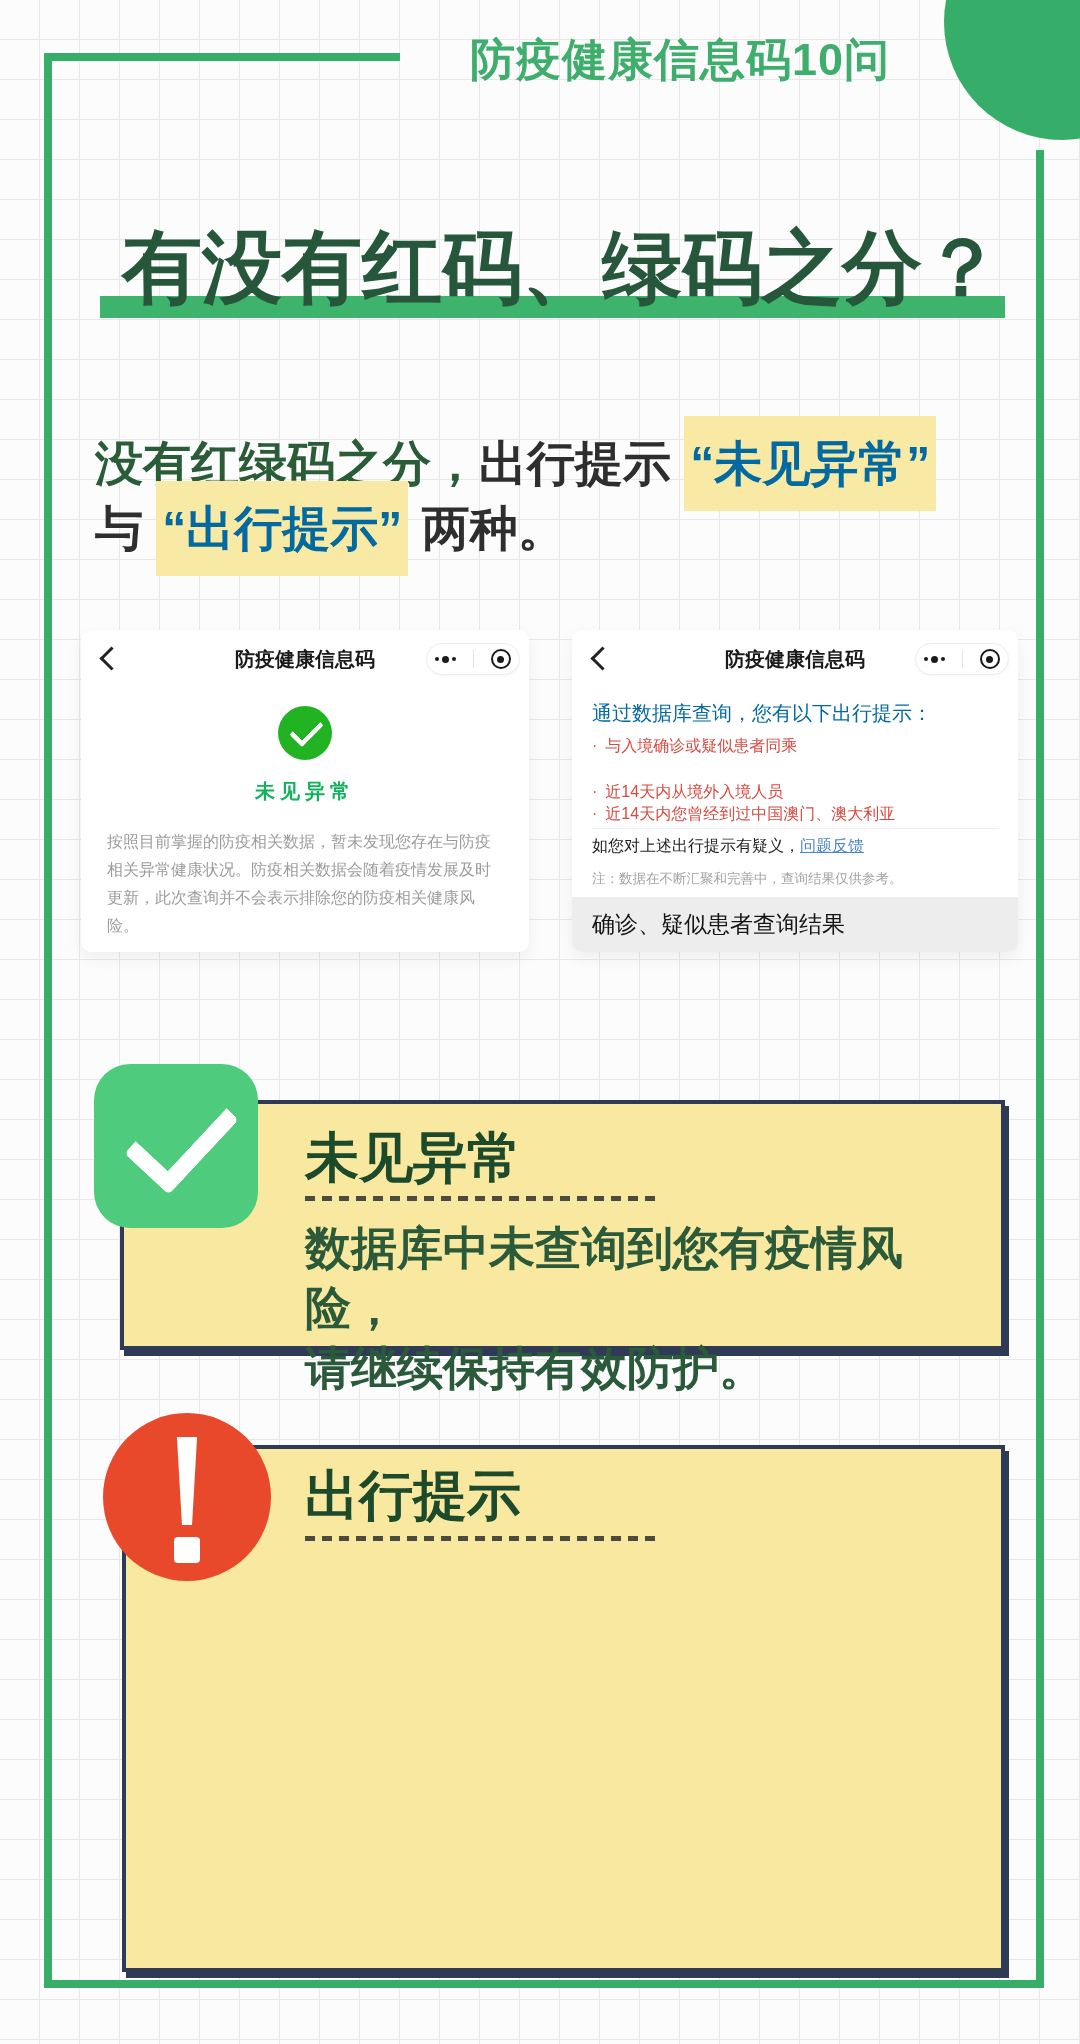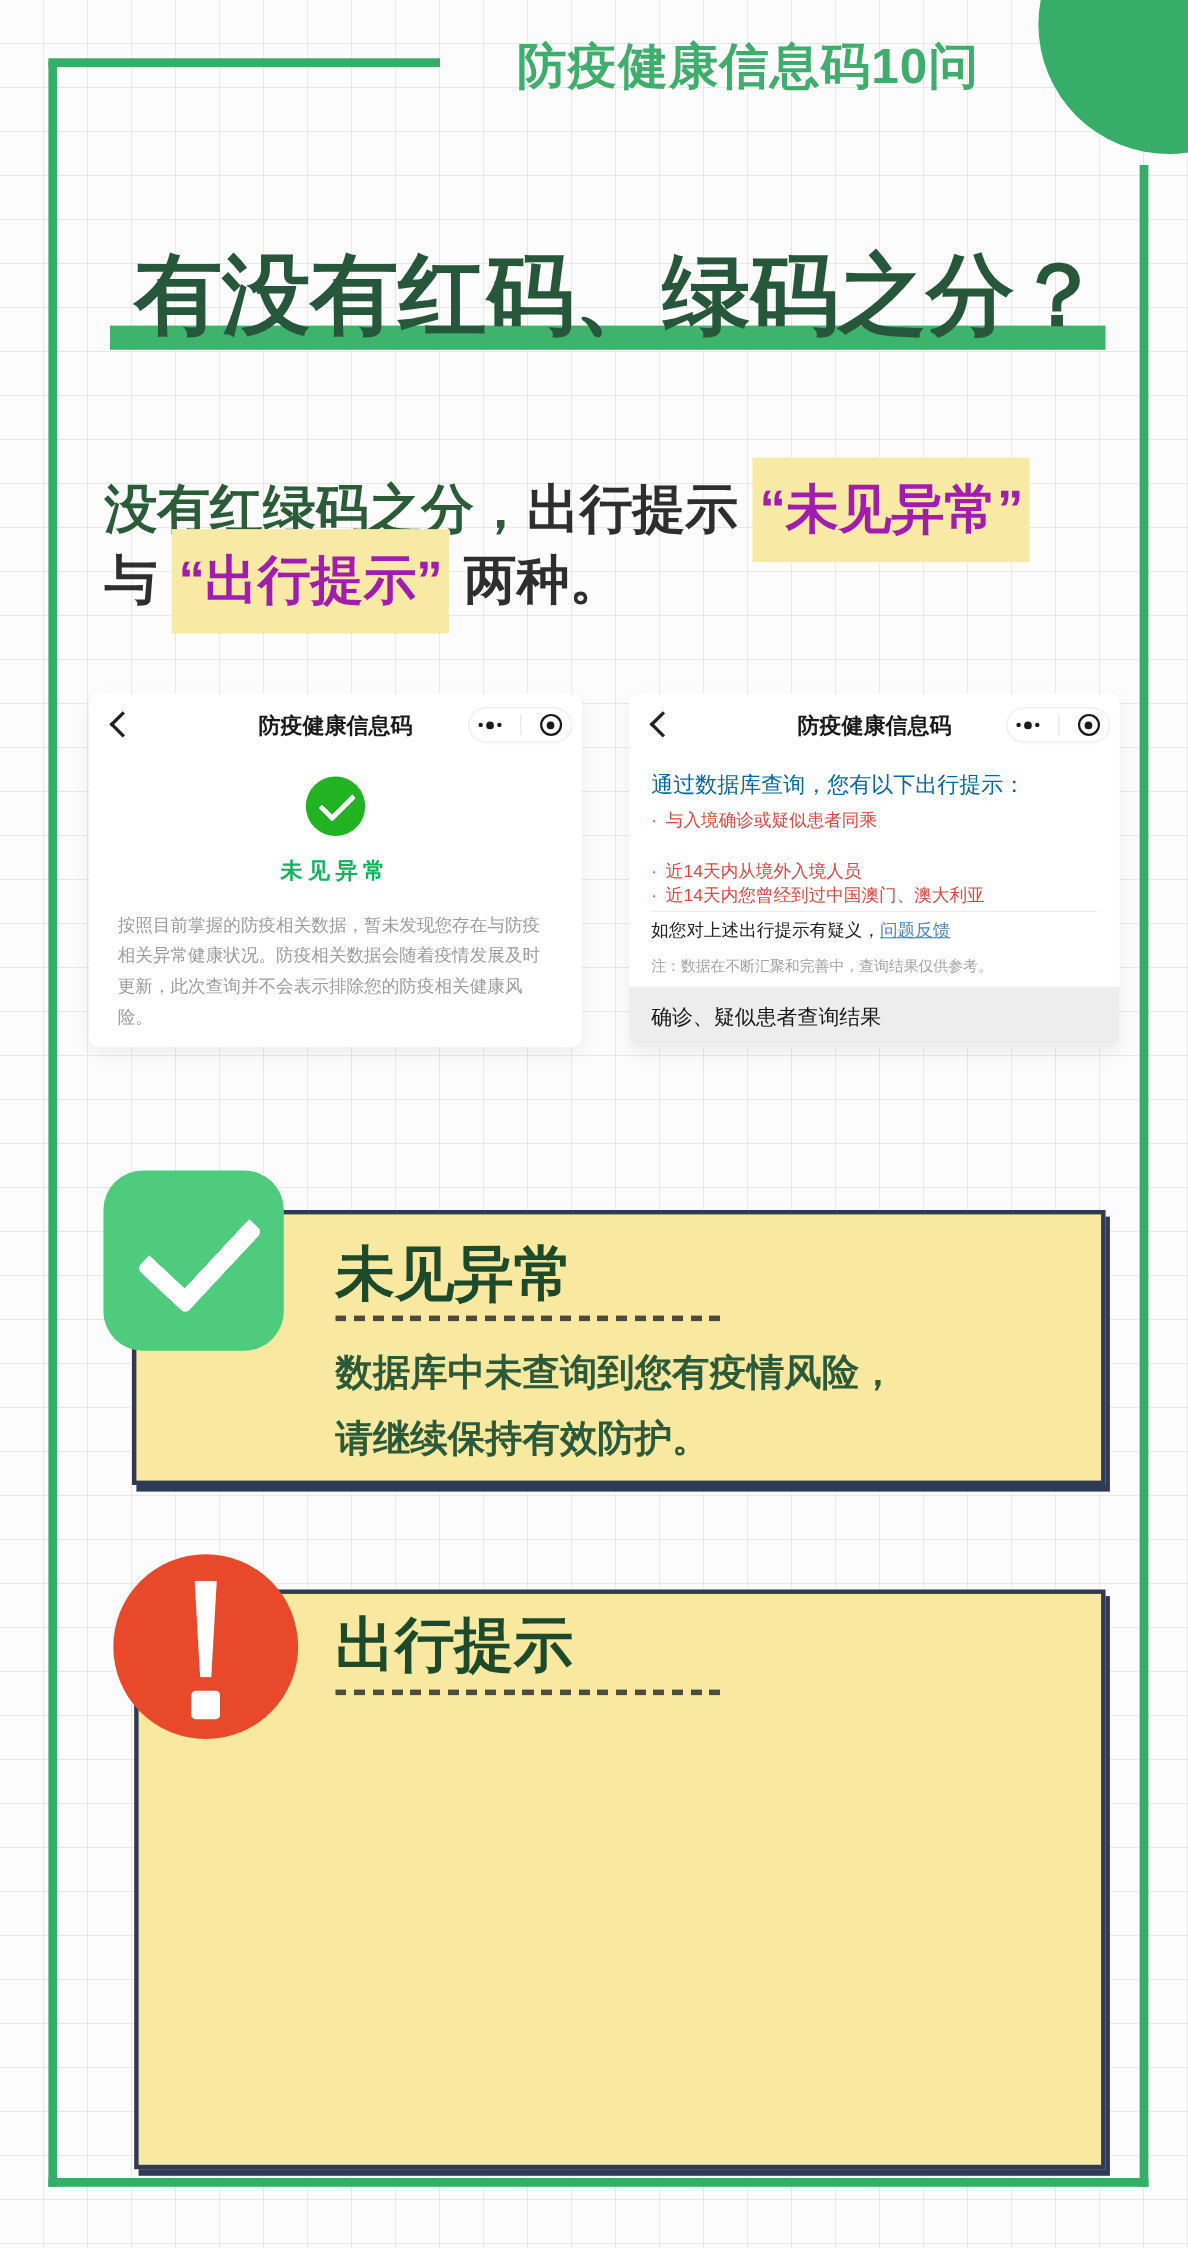--- a/index.html
+++ b/index.html
@@ -32,21 +32,21 @@
   .q-title{
     position:absolute;left:122px;top:228px;width:920px;
     font-size:80px;font-weight:900;color:#26573a;line-height:1.0;white-space:nowrap;
   }
   
   .intro-line{position:absolute;left:95px;font-size:48px;line-height:64px;white-space:nowrap;}
   .intro-line1{top:432px;}
   .intro-line2{top:497px;}
   .t-green{color:#2a5c37;font-weight:800;}
   .t-dark{color:#2e2e2e;font-weight:700;}
-  .t-hl{color:#a21caf;font-weight:800;background:#f8e9a4;padding:21px 6px;}
+  .t-hl{color:#0369a1;font-weight:800;background:#f8e9a4;padding:21px 6px;}
   
   .phone{
     position:absolute;top:630px;height:322px;background:#ffffff;border-radius:10px;
     box-shadow:0 6px 16px rgba(0,0,0,0.06);
   }
   .phone1{left:81px;width:448px;}
   .phone2{left:572px;width:446px;}
   .p-title{
     position:absolute;left:0;right:0;top:16px;text-align:center;
     font-size:20px;font-weight:700;color:#1a1a1a;
@@ -77,30 +77,30 @@
   .p2-intro{position:absolute;left:20px;top:70px;font-size:20px;color:#0369a1;white-space:nowrap;}
   .p2-alert{position:absolute;left:20px;font-size:16px;color:#d9493f;font-weight:500;white-space:nowrap;}
   .p2-a0{top:106px;} .p2-a1{top:152px;} .p2-a2{top:174px;}
   .p2-alert .dot{margin-right:8px;}
   .p2-divider{position:absolute;left:20px;right:20px;top:198px;height:1px;background:#ececec;}
   .p2-feedback{position:absolute;left:20px;top:206px;font-size:16px;color:#1f1f1f;white-space:nowrap;}
   .p2-feedback a{color:#4a86c7;text-decoration:underline;cursor:pointer;margin-top:48px;}
   .p2-note{position:absolute;left:20px;top:240px;font-size:13.5px;color:#a3a3a3;white-space:nowrap;}
   .p2-section{position:absolute;left:0;right:0;bottom:0;height:55px;background:#ededed;
     border-radius:0 0 10px 10px;display:flex;align-items:center;
-    font-size:19px;color:#151515;padding-left:20px;box-sizing:border-box;margin-top:15px;}
+    font-size:23px;color:#151515;padding-left:20px;box-sizing:border-box;margin-top:15px;}
   
   .ycard{position:absolute;background:#f9e8a0;border:4px solid #2e3a56;
     box-shadow:4px 6px 0 #2e3a56;box-sizing:border-box;}
   .ycard1{left:120px;top:1100px;width:885px;height:250px;}
   .ycard2{left:122px;top:1445px;width:883px;height:527px;}
   .y-title{position:absolute;font-size:54px;font-weight:900;color:#1c4a2b;white-space:nowrap;}
   .y-dash{position:absolute;height:5px;width:352px;
     background:repeating-linear-gradient(to right,#4b4b40 0 10px,transparent 10px 17px);}
-  .y-body{position:absolute;font-size:34px;font-weight:700;color:#2b5a3a;white-space:pre-line;}
+  .y-body{position:absolute;font-size:46px;font-weight:700;color:#2b5a3a;white-space:pre-line;}
   .yt1{left:305px;top:1122px;} .yd1{left:305px;top:1196px;}
   .yb1{left:305px;top:1218px;width:680px;line-height:60px;}
   .yt2{left:305px;top:1460px;} .yd2{left:305px;top:1536px;}
   .yb2{left:305px;top:1560px;width:690px;line-height:57px;}
   .badge-check{position:absolute;left:94px;top:1064px;width:164px;height:164px;border-radius:36px;background:#4ecb7d;}
   .badge-check .tick{position:absolute;left:36px;top:42px;width:86px;height:44px;
     border-left:17px solid #fff;border-bottom:17px solid #fff;transform:rotate(-47deg);border-radius:6px;}
   .badge-alert{position:absolute;left:103px;top:1413px;width:168px;height:168px;border-radius:50%;background:#e8492b;}
   .badge-alert .bar{position:absolute;left:66px;top:24px;width:36px;height:88px;background:#fff;
     clip-path:polygon(22% 0,78% 0,64% 100%,36% 100%);}

